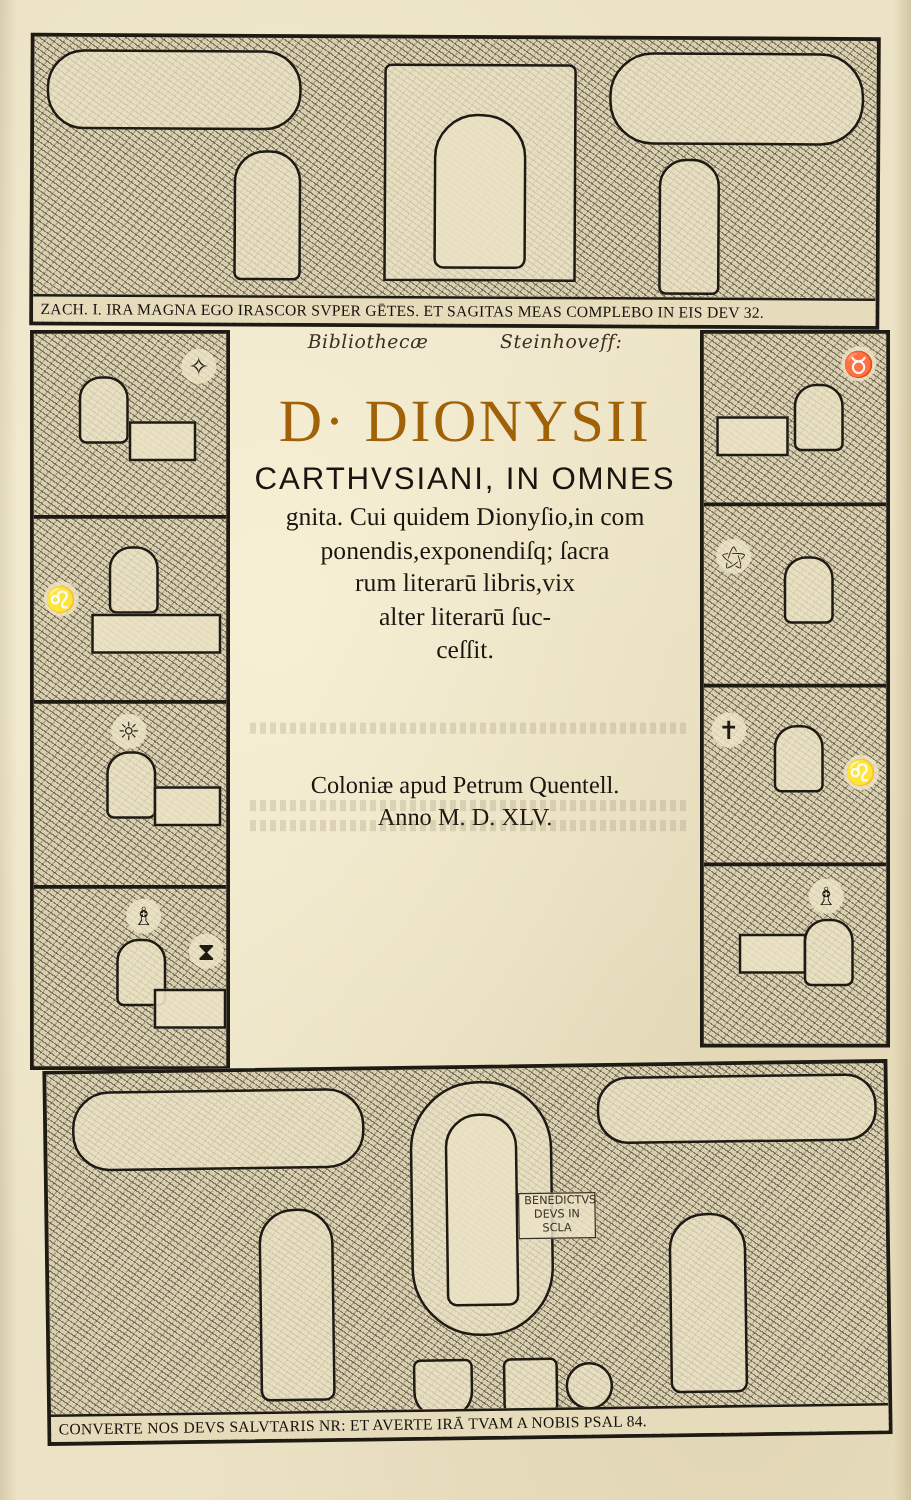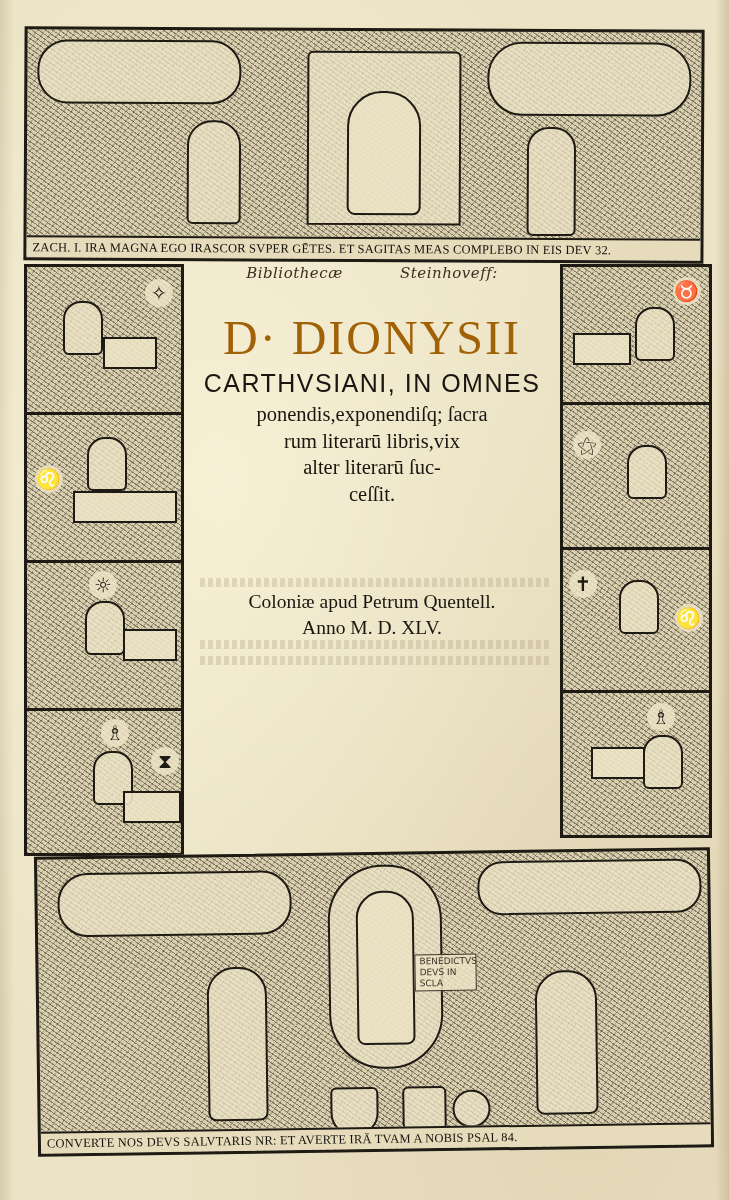--- a/index.html
+++ b/index.html
@@ -136,40 +136,41 @@
 </div>
 
 <div id="text-block">
   <div class="signature">
     <span>Bibliothecæ</span>
     <span>Steinhoveff:</span>
   </div>
   <div class="title-main">D· DIONYSII</div>
   <div class="title-sub">CARTHVSIANI, IN OMNES</div>
   <div class="body-lines">
+    <div class="body-line">gnita. Cui quidem Dionyſio,in com</div>
     <div class="body-line">ponendis,exponendiſq; ſacra</div>
     <div class="body-line">rum literarū libris,vix</div>
     <div class="body-line">alter literarū ſuc-</div>
     <div class="body-line">ceſſit.</div>
   </div>
   <div class="imprint">
     <div class="imprint-line">Coloniæ apud Petrum Quentell.</div>
     <div class="imprint-line">Anno M. D. XLV.</div>
   </div>
 </div>
 
 <div class="bleed" style="top:578px;"></div>
 <div class="bleed" style="top:640px;"></div>
 <div class="bleed" style="top:656px;"></div>
 
 <div class="woodcut" style="left:36px; top:852px; width:676px; height:300px; transform: rotate(-0.8deg);">
   <div class="shape" style="left:20px; top:14px; width:230px; height:60px; border-radius:30px;"></div>
   <div class="shape" style="left:440px; top:8px; width:220px; height:50px; border-radius:25px;"></div>
   <div class="shape" style="left:290px; top:10px; width:110px; height:200px; border-radius:55px;"></div>
   <div class="shape" style="left:318px; top:36px; width:54px; height:150px; border-radius:27px 27px 8px 8px;"></div>
-  <div class="scene-label" style="left:376px; top:100px; width:52px; white-space: normal; line-height:11px;">BENEDICTVS DEVS IN SCLA</div>
+  <div class="scene-label" style="left:376px; top:100px; width:52px; white-space: normal; text-align:center; line-height:11px;">BENEDICTVS DEVS IN SCLA</div>
   <div class="shape" style="left:168px; top:110px; width:56px; height:150px; border-radius:28px 28px 8px 8px;"></div>
   <div class="shape" style="left:496px; top:118px; width:58px; height:140px; border-radius:29px 29px 8px 8px;"></div>
   <div class="shape" style="left:290px; top:232px; width:44px; height:44px; border-radius:6px 6px 22px 22px;"></div>
   <div class="shape" style="left:362px; top:232px; width:40px; height:40px; border-radius:6px;"></div>
   <div class="shape" style="left:412px; top:236px; width:34px; height:34px; border-radius:50%;"></div>
   <div class="caption">CONVERTE NOS DEVS SALVTARIS NR: ET AVERTE IRĀ TVAM A NOBIS PSAL 84.</div>
 </div>
 
 </body></html>

